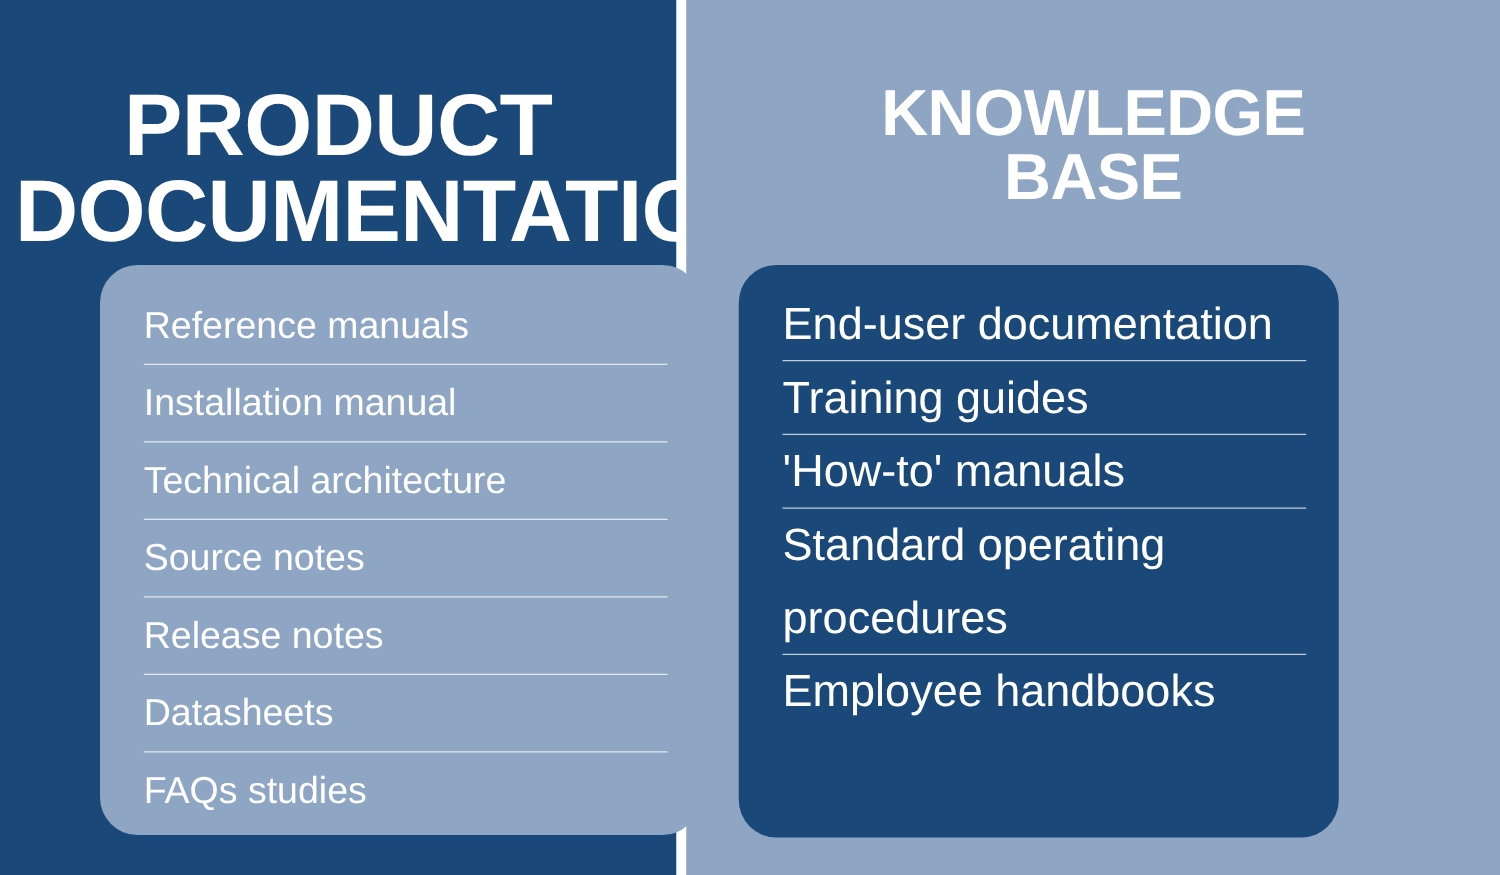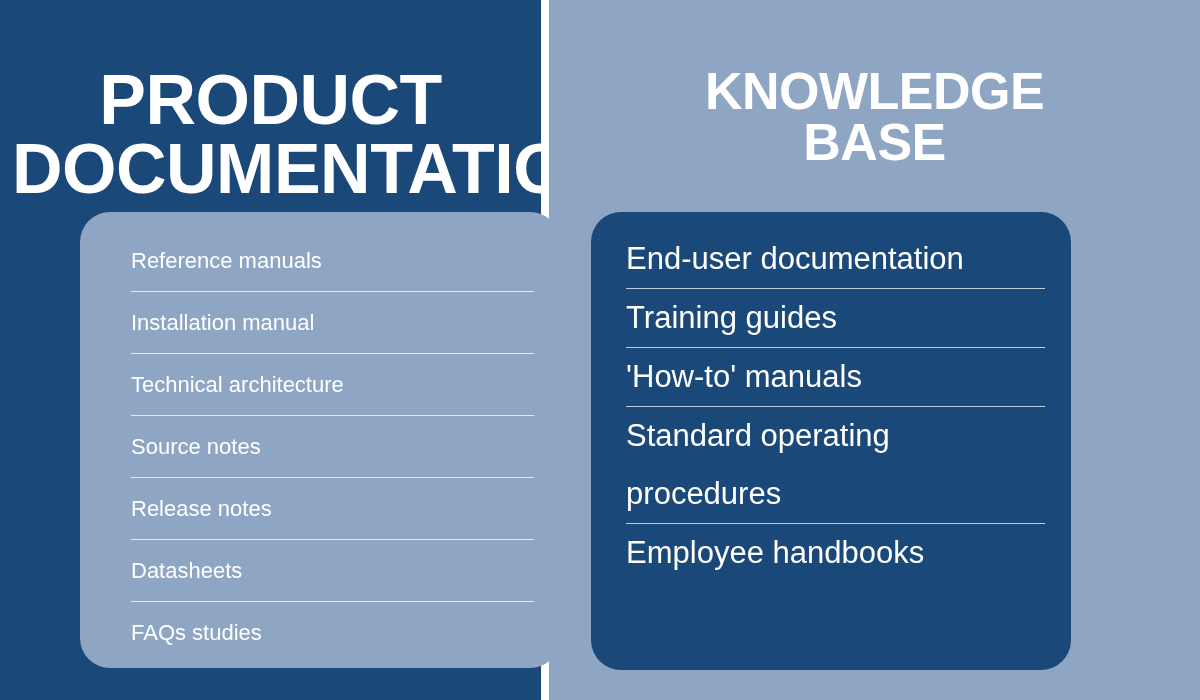--- a/index.html
+++ b/index.html
@@ -106,33 +106,32 @@
 
   .list-item {
     color: #ffffff;
     font-weight: 400;
     box-sizing: border-box;
     display: flex;
     align-items: center;
   }
 
   .panel-left .list-item {
-    font-size: 22px;
+    font-size: 30px;
     height: 62px;
     line-height: 62px;
     border-bottom: 1px solid rgba(255,255,255,0.75);
     padding-right: 25px;
-    margin-left: 16px;
   }
   .panel-left .list-item:last-child {
     border-bottom: none;
   }
 
   .panel-right .list-item {
-    font-size: 31px;
+    font-size: 36px;
     line-height: 58px;
     border-bottom: 1px solid rgba(255,255,255,0.72);
     padding-right: 22px;
     min-height: 58px;
     display: block;
   }
   .panel-right .list-item:last-child {
     border-bottom: none;
   }
   .panel-right .list-item.wrap {

